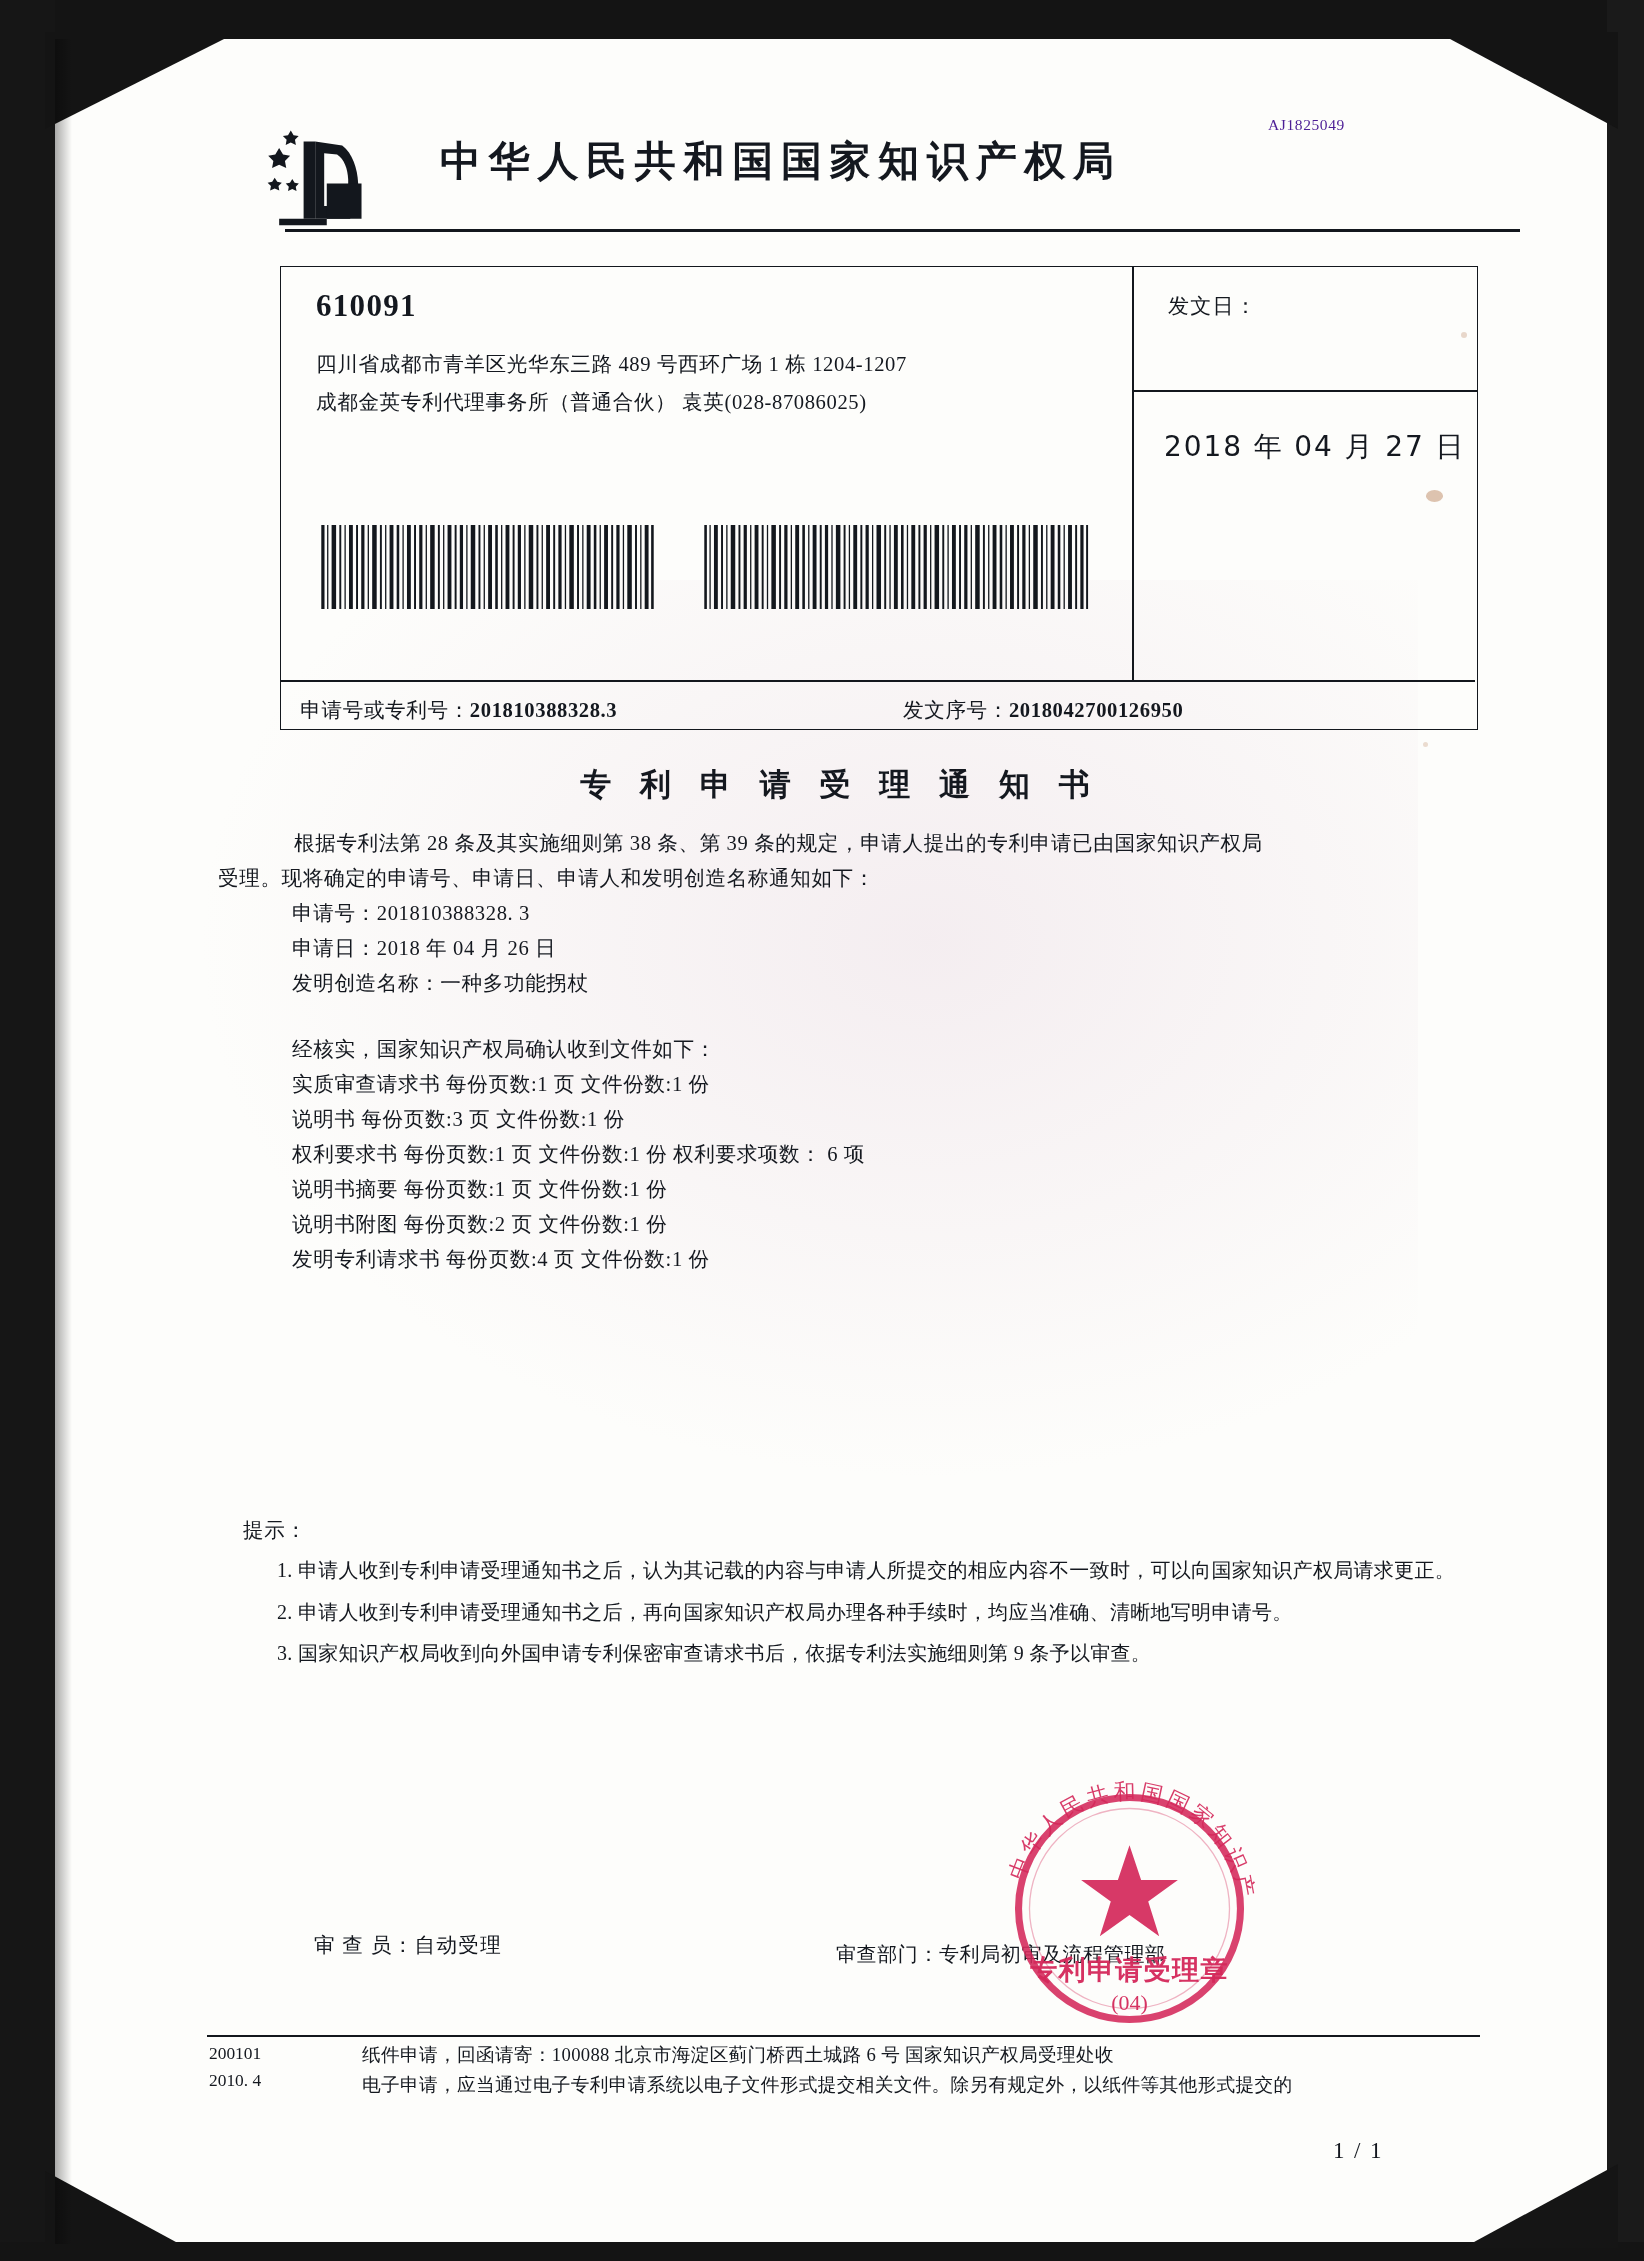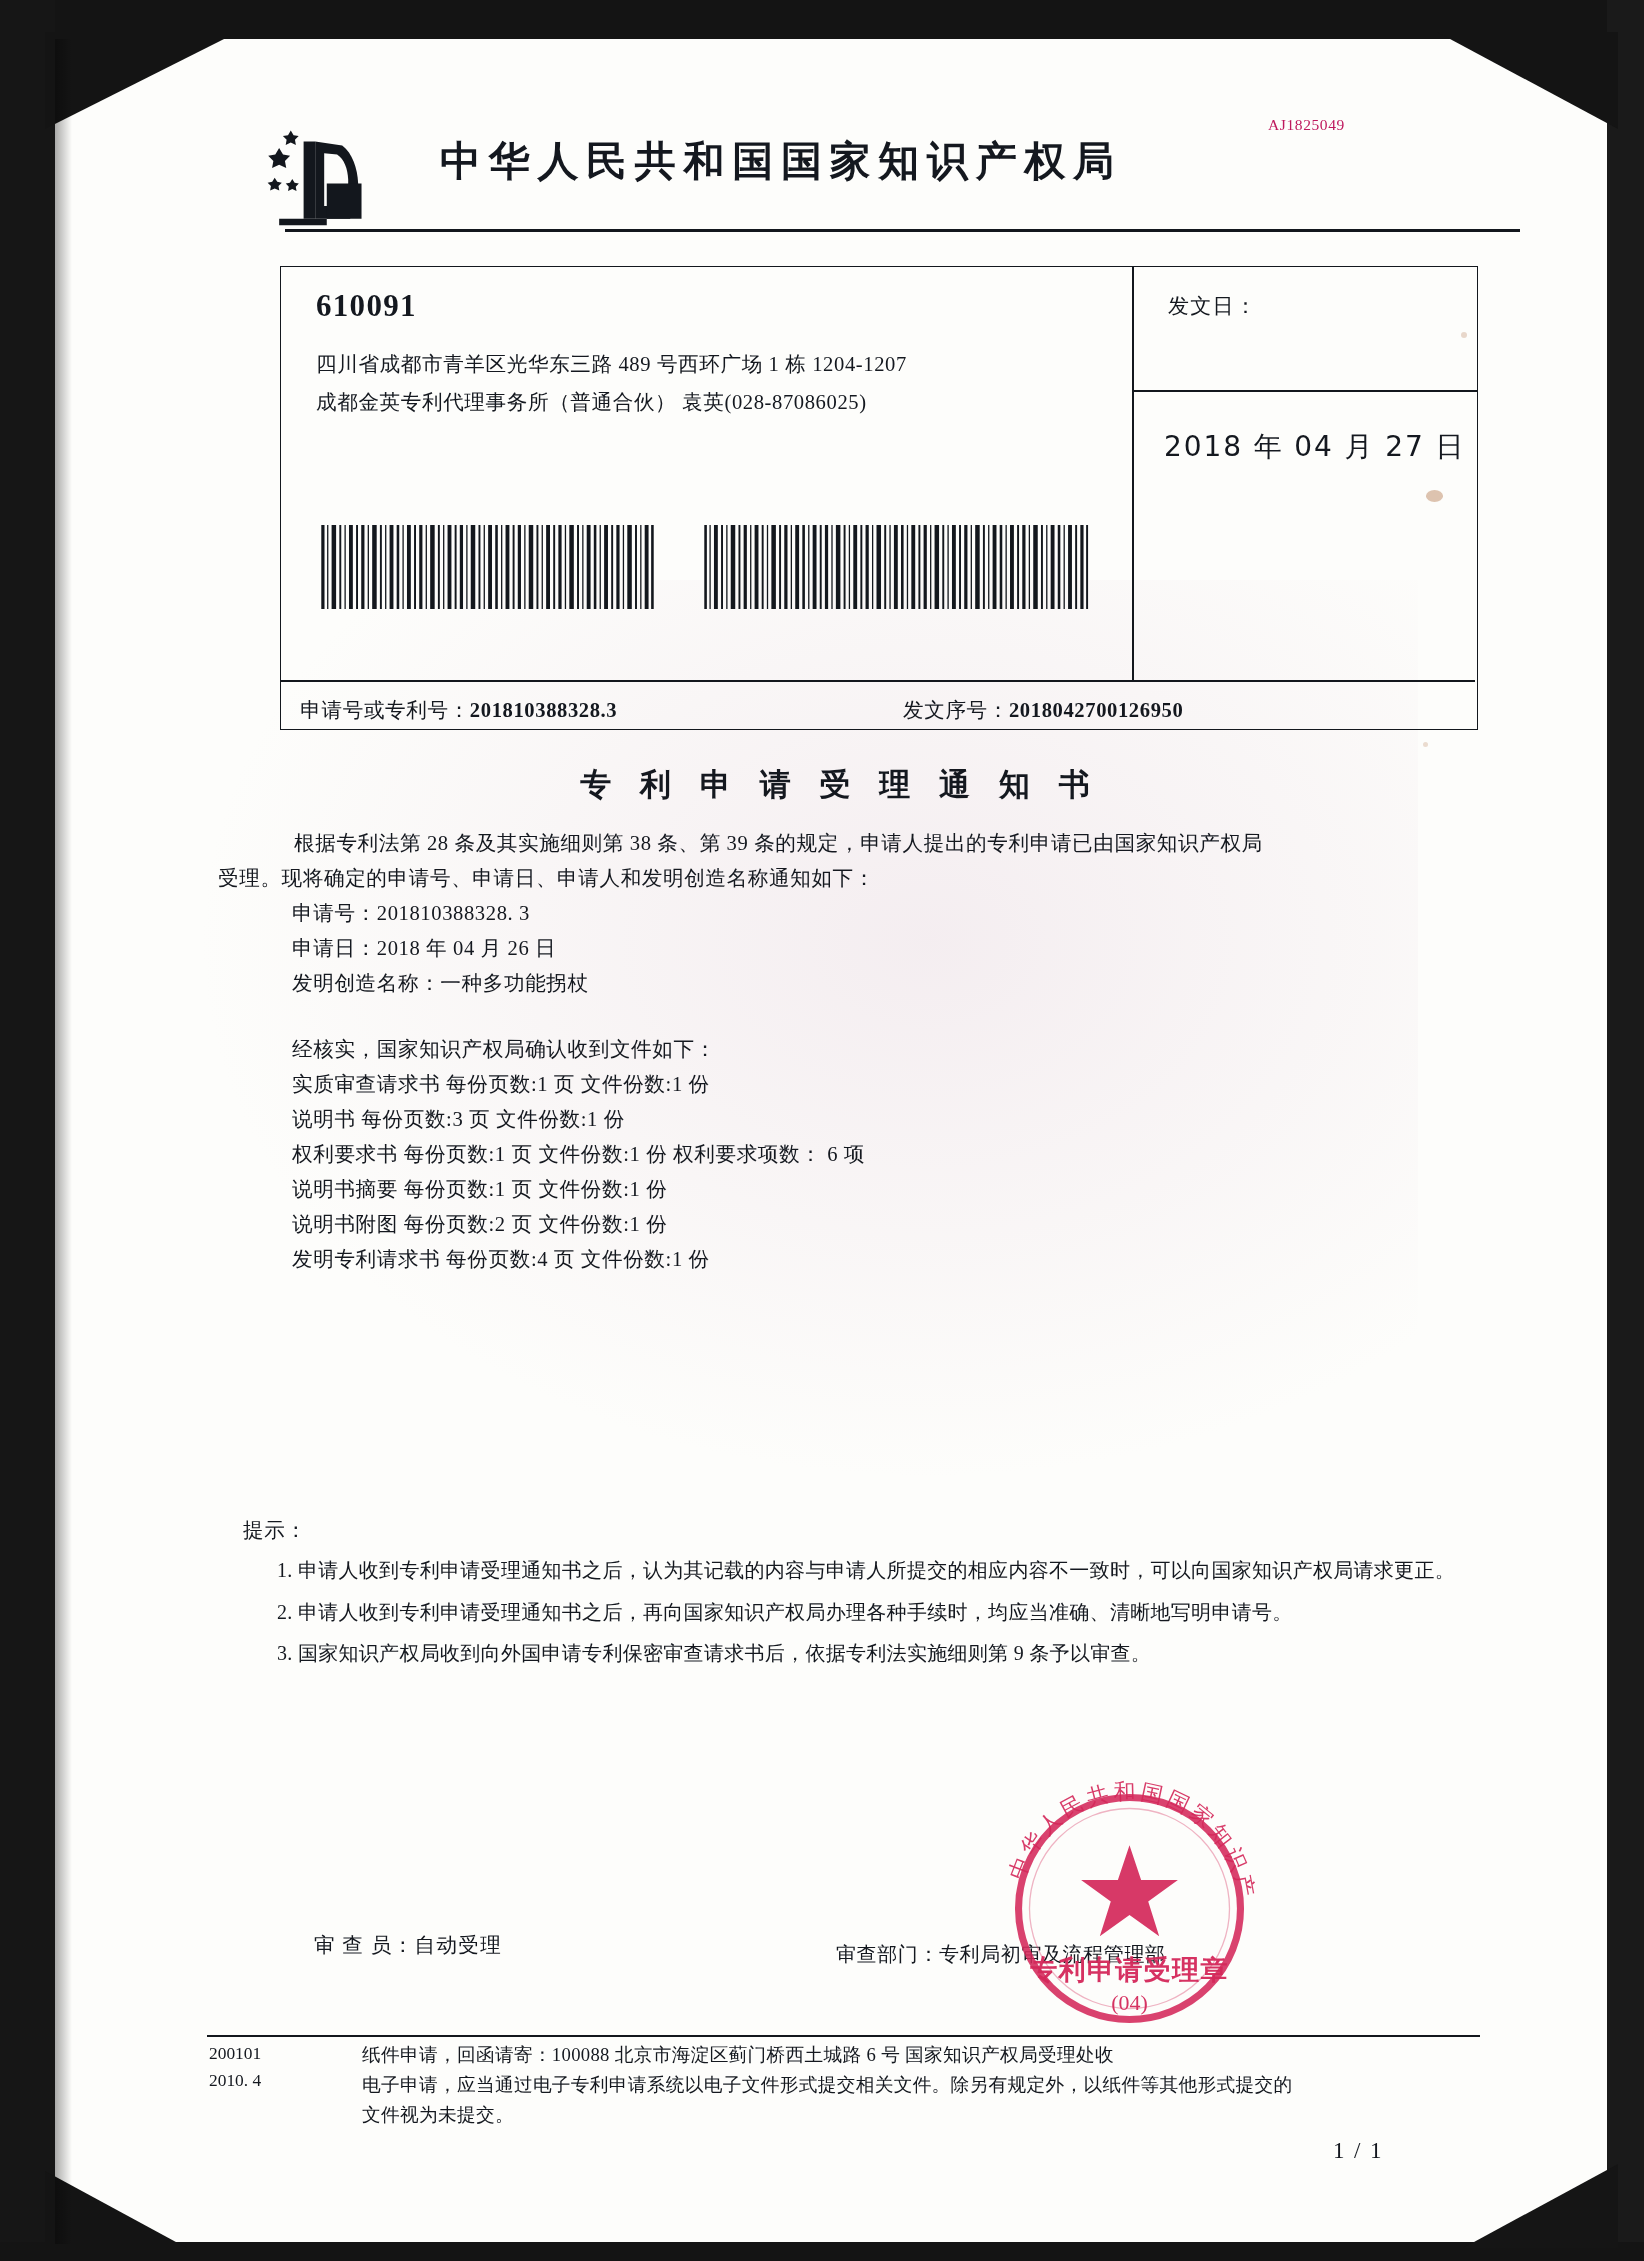--- a/index.html
+++ b/index.html
@@ -134,21 +134,21 @@
     height: 3.2px;
     background: #13171d;
   }
   .hdr-code {
     position: absolute;
     left: 1067px;
     top: 0px;
     font-size: 15.5px;
     letter-spacing: 0.6px;
     font-family: "Liberation Serif", serif;
-    color: #be185d;
+    color: #4c1d95;
   }
 
   
   .box {
     position: absolute;
     left: 208px;
     top: 227px;
     width: 1198px;
     height: 464px;
     border: 1.9px solid #13171d;
@@ -596,21 +596,20 @@
           <text x="210" y="368" text-anchor="middle" font-family="'Liberation Serif', serif" font-size="34" fill="#d4285a" opacity="0.95">(04)</text>
         </svg>
       </div>
 
       <div class="foot-rule"></div>
       <div class="foot-code1">200101</div>
       <div class="foot-code2">2010. 4</div>
       <div class="foot-text">
         <div>纸件申请，回函请寄：100088 北京市海淀区蓟门桥西土城路 6 号   国家知识产权局受理处收</div>
         <div>电子申请，应当通过电子专利申请系统以电子文件形式提交相关文件。除另有规定外，以纸件等其他形式提交的</div>
-        <div>文件视为未提交。</div>
       </div>
       <div class="page-no">1 / 1</div>
 
       <div class="speck" style="left:1354px;top:451px;width:17px;height:11.6px;"></div>
       <div class="speck" style="left:1389px;top:293px;width:6.4px;height:6.4px;opacity:.45;"></div>
       <div class="speck" style="left:1351px;top:703px;width:5.2px;height:5.2px;opacity:.4;"></div>
     </div>
   </div>
 </div>
 

